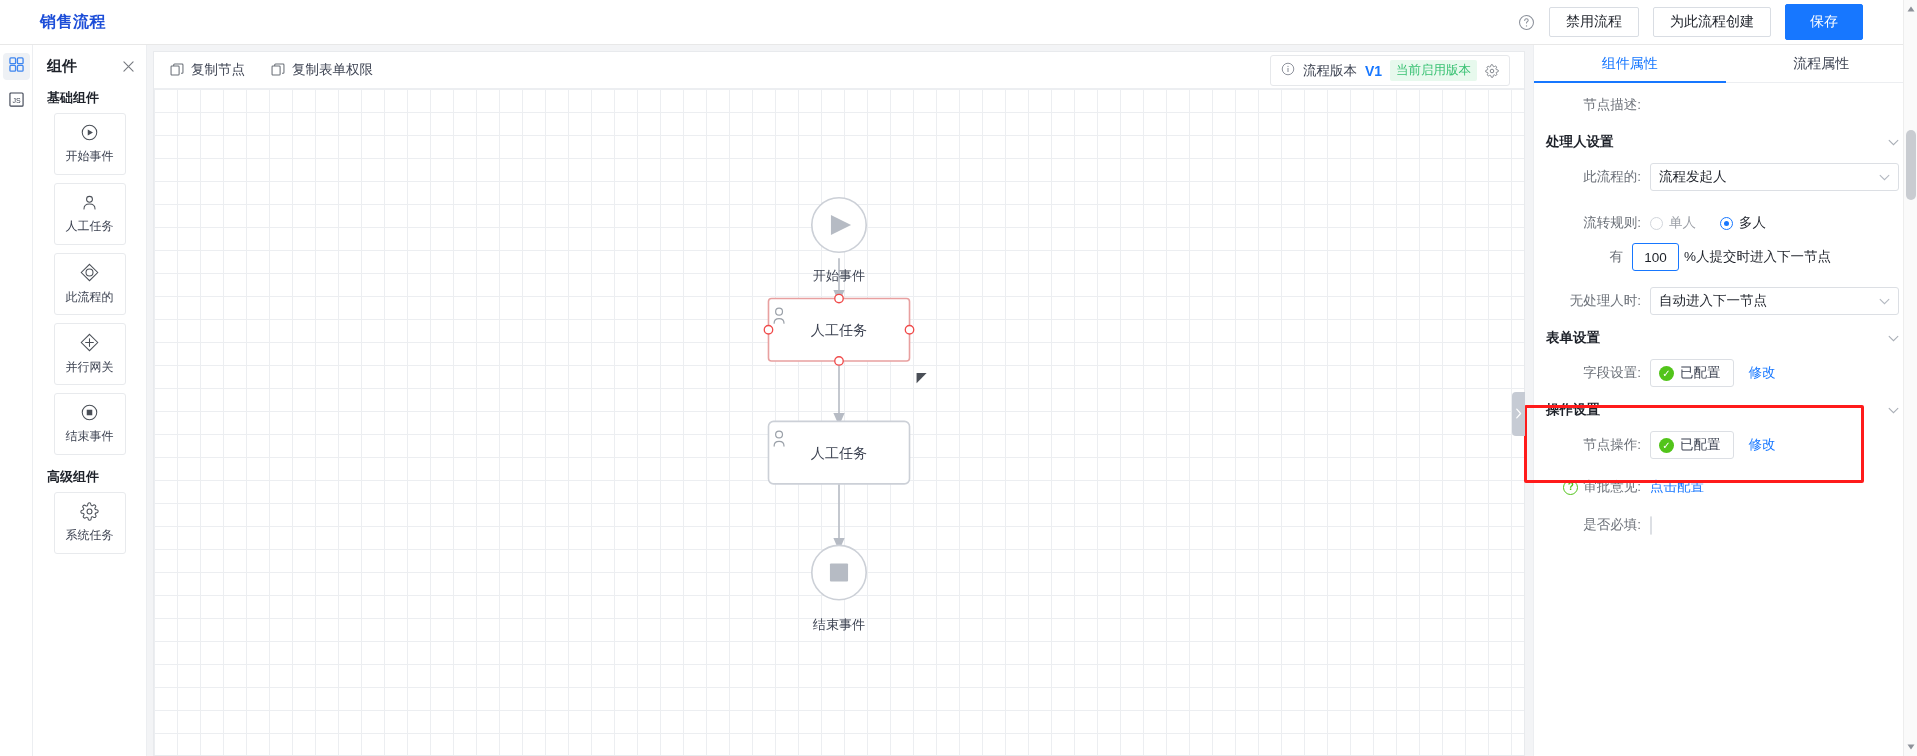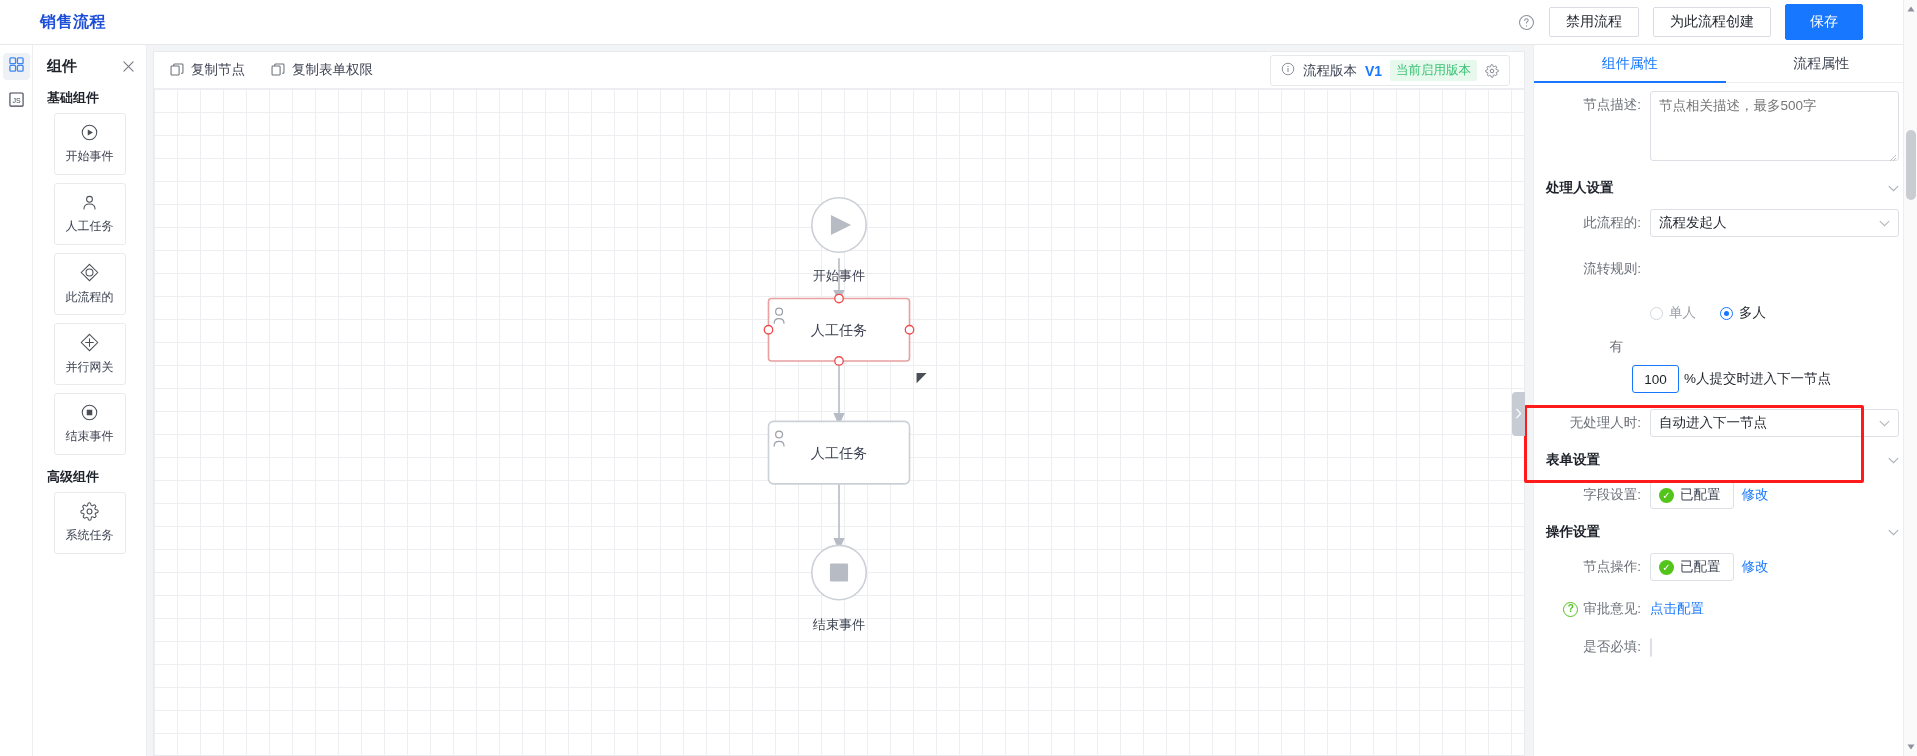--- a/index.html
+++ b/index.html
@@ -134,52 +134,52 @@
     font-family: inherit; width:100%;
   }
   .ta-grip { position:absolute; right:2px; bottom:1px; color:#c2c6cc; font-size:10px;}
 
   .section-head {
     display: flex; align-items: center; font-size: 13.5px; font-weight: 700;
     color: #1d2129; margin: 4px 0 12px 0;
   }
   .section-head .chev { margin-left: auto; color: #a9aeb6; font-size: 11px; cursor: pointer; }
 
-  .radio-row { display: flex; align-items: center; gap: 10px; line-height: 28px; margin-top: 44px; }
+  .radio-row { display: flex; align-items: center; gap: 10px; line-height: 28px; }
   .radio { display: flex; align-items: center; gap: 6px; font-size: 13.5px; color: #1d2129; cursor: pointer; }
   .radio .dot {
     width: 13px; height: 13px; border-radius: 50%; border: 1px solid #d2d6dc; background:#fff;
     display: inline-block; position: relative;
   }
   .radio.checked .dot { border-color: #1777ff; }
   .radio.checked .dot::after {
     content: ""; position: absolute; left: 3px; top: 3px; width: 5px; height: 5px;
     border-radius: 50%; background: #1777ff;
   }
   .radio.muted { color: #9b9fa6; }
 
-  .pct-row { display: flex; align-items: center; gap: 5px; font-size: 13.5px; color: #1d2129; margin-top: 32px; }
+  .pct-row { display: flex; align-items: center; gap: 5px; font-size: 13.5px; color: #1d2129; }
   .pct-input {
     width: 47px; height: 28px; border: 1px solid #1777ff; border-radius: 3px;
     text-align: center; font-size: 13.5px; color: #1d2129; font-family: inherit;
     background:#fff;
   }
   .highlight-box {
     position: absolute; border: 3px solid #ff1b1b; border-radius: 2px;
     pointer-events: none; z-index: 4;
   }
 
   .configured {
     height: 28px; border: 1px solid #dcdfe4; border-radius: 3px; background: #fff;
     display: inline-flex; align-items: center; gap: 6px; padding: 0 12px 0 8px;
     font-size: 13.5px; color: #3d4352;
   }
   .check-circle { width: 15px; height: 15px; border-radius: 50%; background: #52c41a;
     display: inline-flex; align-items: center; justify-content: center; color: #fff; font-size: 10px; }
-  .link { color: #1777ff; font-size: 13.5px; cursor: pointer; margin-left: 8px; }
+  .link { color: #1777ff; font-size: 13.5px; cursor: pointer; margin-left: 15px; }
   .inline-field { display: flex; align-items: center; }
   .q-circle {
     width: 15px; height: 15px; border-radius: 50%; border: 1.4px solid #52c41a;
     color: #52c41a; font-size: 10px; display: inline-flex; align-items: center;
     justify-content: center; margin-right: 5px; font-weight:700;
   }
   .label-with-icon { display:flex; align-items:center; justify-content:flex-end; }
   .checkbox-sm { width: 15px; height: 15px; border: 1px solid #dcdfe4; border-radius: 2px; background: #fff; cursor:pointer;}
 
   
@@ -423,30 +423,20 @@
     <div class="props">
       <div class="tabs">
         <div class="tab active">组件属性</div>
         <div class="tab">流程属性</div>
       </div>
 
       <div class="props-scroll">
 
         <div class="row" style="margin-top:8px;">
           <div class="row-label">节点描述:</div>
-          <div class="field">
-            <div style="position:relative;">
-              <textarea class="textarea" placeholder="节点相关描述，最多500字" style=""></textarea>
-              <span class="ta-grip">
-                <svg width="8" height="8" viewBox="0 0 8 8">
-                    <path d="M7 1 L1 7 M7 4 L4 7" stroke="#c2c6cc" stroke-width="1"></path>
-                  </svg>
-              </span>
-            </div>
-          </div>
         </div>
 
         <div class="section-head">
           <span>处理人设置</span>
           <span class="chev">
             <svg width="11" height="7" viewBox="0 0 12 8">
                 <path d="M1 1.5 L6 6.5 L11 1.5" fill="none" stroke="#a9aeb6" stroke-width="1.2" stroke-linecap="round"></path>
               </svg>
           </span>
         </div>

